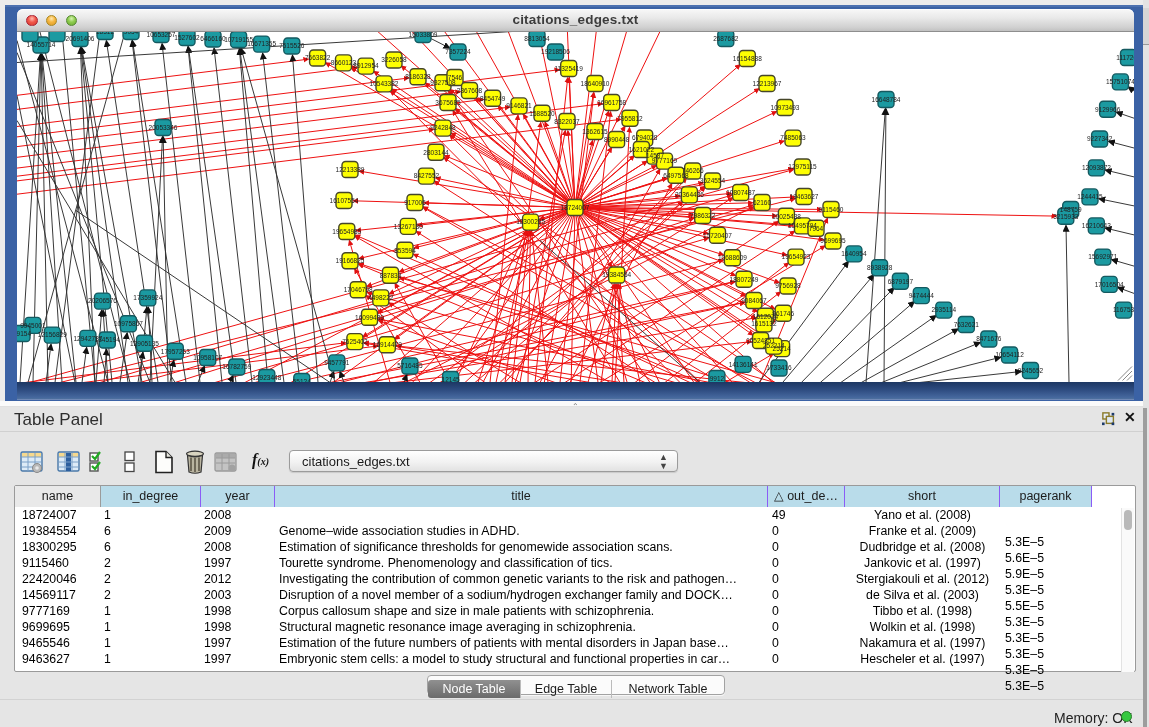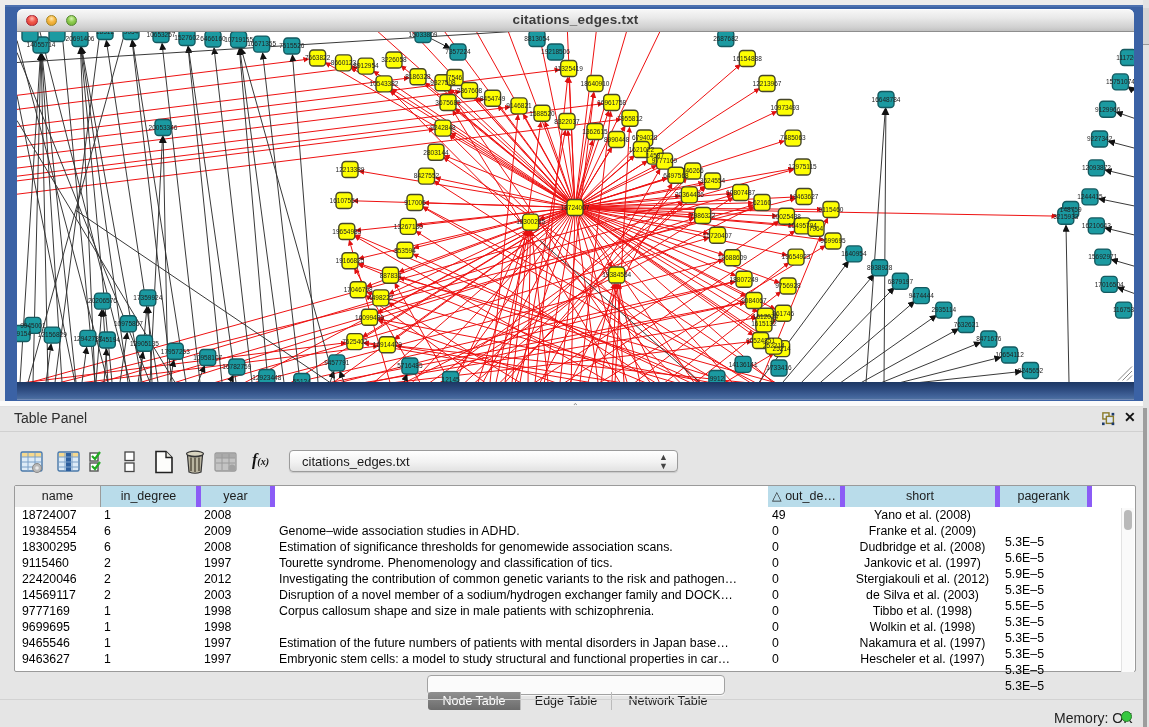--- a/index.html
+++ b/index.html
@@ -25,49 +25,49 @@
   background:linear-gradient(#1d3763,#2c4a7e 40%,#45679d 85%,#54779f);}
 #botband:after{content:"";position:absolute;left:0;bottom:0;width:100%;height:1.5px;background:#7089b7;}
 
 #rstrip{left:1143px;top:0;width:6px;height:727px;background:#e3e3e3;}
 #rstrip2{left:1143px;top:408px;width:4px;height:319px;background:#9d9d9d;}
 #rstrip3{left:1143px;top:8px;width:6px;height:37px;background:#d6d6d6;border-bottom:1px solid #999;}
 
 #panel{left:0;top:400.5px;width:1143px;height:326.5px;background:#e5e5e5;}
 #grip{left:0;top:0;width:1143px;height:6.5px;background:#fafafa;border-bottom:1px solid #e0e0e0;}
 #gripmark{left:572px;top:1.5px;width:0;height:0;color:#777;font-size:8px;}
-#ptitle{left:14px;top:9px;font-size:14px;color:#2e2e2e;}
+#ptitle{left:14px;top:9px;font-size:17px;color:#2e2e2e;}
 #pdivider{left:0;top:30.5px;width:1143px;height:1px;background:#d0d0d0;}
 
 .ticon{top:49.5px;}
 #dropdown{left:289px;top:49.5px;width:389px;height:22px;border:1px solid #9b9b9b;border-radius:4px;
   background:linear-gradient(#ffffff,#f2f2f2 55%,#e2e2e2);box-shadow:0 1px 1px rgba(0,0,0,.12);
   font-size:13px;color:#1a1a1a;line-height:21px;padding-left:12px;}
 #ddarr{position:absolute;right:9px;top:2px;font-size:9px;color:#444;line-height:9px;text-align:center;}
 
 #tableC{left:14px;top:84px;width:1122px;height:187.5px;background:#fff;border:1px solid #9a9a9a;border-radius:2px;}
-.th{position:absolute;top:85.5px;height:20.5px;background:#b9dcea;border-right:5px solid #8b5cf6;
+.th{position:absolute;top:85.5px;height:20.5px;background:#b9dcea;border-right:1px solid #8b5cf6;
   font-size:12.5px;color:#1c1c1c;text-align:center;line-height:20px;}
 .th0{background:#e9e9e9;border-right:1px solid #9b9b9b;}
 .trow{position:absolute;left:15px;width:1106px;height:16px;font-size:12.3px;color:#000;white-space:nowrap;}
 .trow span{position:absolute;top:0;line-height:16px;overflow:hidden;}
 .c0{left:7px;width:80px;}
 .c1{left:89px;width:95px;}
 .c2{left:189px;width:70px;}
 .c3{left:264px;width:490px;}
 .c4{left:757px;width:70px;}
 .c5{left:830px;width:155px;text-align:center;}
 .c6{left:990px;width:95px;margin-top:27px;}
 
 #vsb{left:1121px;top:107px;width:13px;height:164px;background:#fafafa;border-left:1px solid #e3e3e3;}
 #vsbthumb{left:1123.5px;top:109px;width:8px;height:20px;background:#b9b9b9;border-radius:4px;}
 
 #tabs{left:427px;top:274.5px;width:298px;height:20px;border:1px solid #a2a2a2;border-radius:4px;
   background:#fbfbfb;box-shadow:0 1px 0 rgba(255,255,255,.7);font-size:12.5px;}
-.seg{position:absolute;top:16px;height:18px;line-height:18px;text-align:center;color:#1c1c1c;}
+.seg{position:absolute;top:4px;height:18px;line-height:18px;text-align:center;color:#1c1c1c;}
 #seg0{left:0;width:92px;background:linear-gradient(#909090,#6b6b6b);color:#fff;border-radius:3px 0 0 3px;}
 #seg1{left:92px;width:91px;border-left:1px solid #bbb;}
 #seg2{left:183px;width:113px;border-left:1px solid #bbb;}
 #statusline{left:0;top:298.5px;width:1143px;height:1px;background:#d2d2d2;}
 #memory{left:1054px;top:309.5px;font-size:14px;color:#222;}
 #memdot{left:1121px;top:310.5px;width:11px;height:11px;border-radius:50%;background:#35c93f;border:1px solid #2a7a2a;}
 #fx{left:252px;top:50px;font-size:16px;color:#111;font-style:italic;font-weight:bold;font-family:'Liberation Serif',serif;text-align:right;}
 #fx span{font-size:10px;font-weight:bold;}
 
 #floaticon{left:1102px;top:11px;width:14px;height:14px;}
@@ -673,20 +673,21 @@
       <rect x="2" y="4" width="19" height="4" fill="#ababab"></rect>
       <path d="M2 8h19M2 13h19M8 4v16M15 4v16" stroke="#9a9a9a" stroke-width="1"></path>
       <circle cx="18" cy="18" r="3.5" fill="#a2a2a2"></circle>
     </svg>
   <div class="abs" id="fx">f<span>(x)</span></div>
   <div class="abs" id="dropdown">citations_edges.txt<span id="ddarr">▲<br>▼</span></div>
   <div class="abs" id="tableC"></div>
   <div class="abs th th0" style="left:15px;width:86px;">name</div>
   <div class="abs th" style="left:101px;width:100px;">in_degree</div>
   <div class="abs th" style="left:201px;width:74px;">year</div>
+  <div class="abs th" style="left:275px;width:493px;">title</div>
   <div class="abs th" style="left:768px;width:77px;">△ out_de…</div>
   <div class="abs th" style="left:845px;width:155px;">short</div>
   <div class="abs th" style="left:1000px;width:92px;">pagerank</div>
   <div class="abs" id="vsb"></div>
   <div class="abs" id="vsbthumb"></div>
   <div class="trow" style="top:106.5px">
       <span class="c0">18724007</span>
       <span class="c1">1</span>
       <span class="c2">2008</span>
       <span class="c4">49</span>
@@ -744,20 +745,21 @@
       <span class="c2">1998</span>
       <span class="c3">Corpus callosum shape and size in male patients with schizophrenia.</span>
       <span class="c4">0</span>
       <span class="c5">Tibbo et al. (1998)</span>
       <span class="c6">5.3E–5</span>
     </div>
   <div class="trow" style="top:218.5px">
       <span class="c0">9699695</span>
       <span class="c1">1</span>
       <span class="c2">1998</span>
+      <span class="c3">Structural magnetic resonance image averaging in schizophrenia.</span>
       <span class="c4">0</span>
       <span class="c5">Wolkin et al. (1998)</span>
       <span class="c6">5.3E–5</span>
     </div>
   <div class="trow" style="top:234.5px">
       <span class="c0">9465546</span>
       <span class="c1">1</span>
       <span class="c2">1997</span>
       <span class="c3">Estimation of the future numbers of patients with mental disorders in Japan base…</span>
       <span class="c4">0</span>

